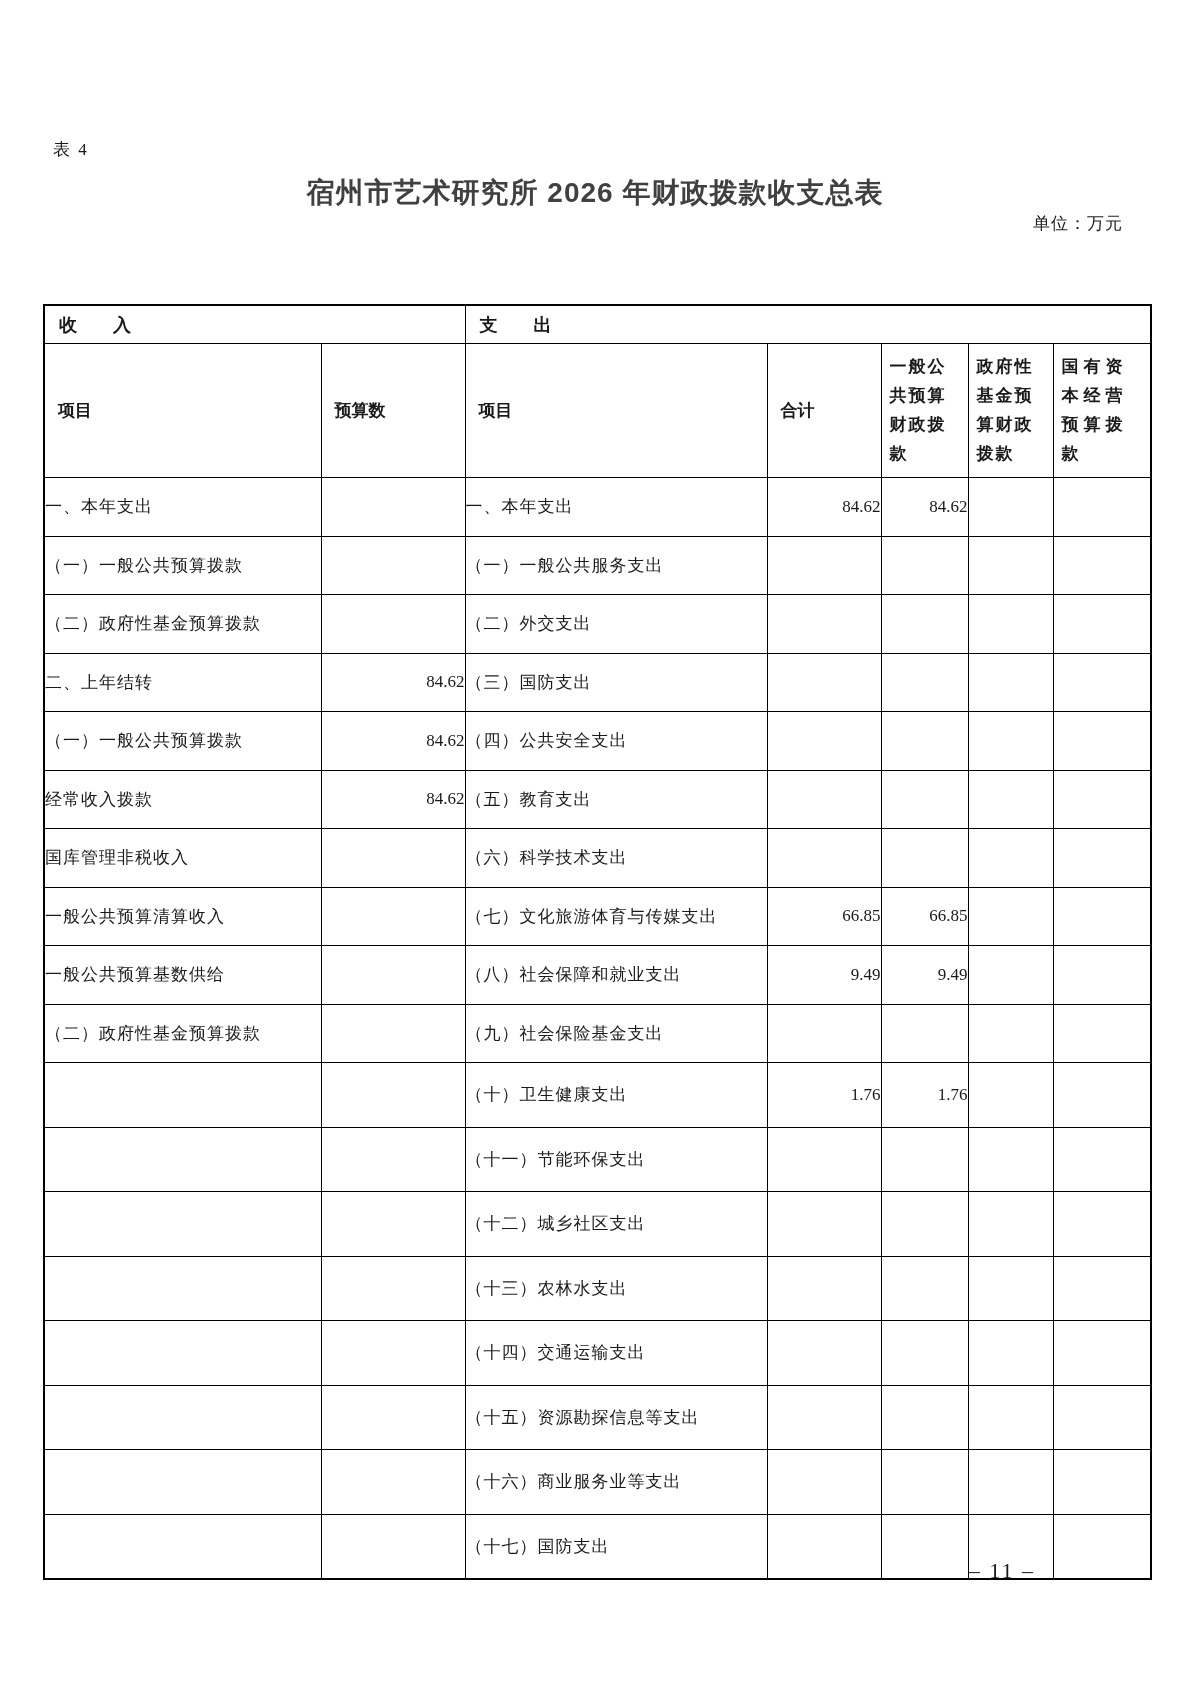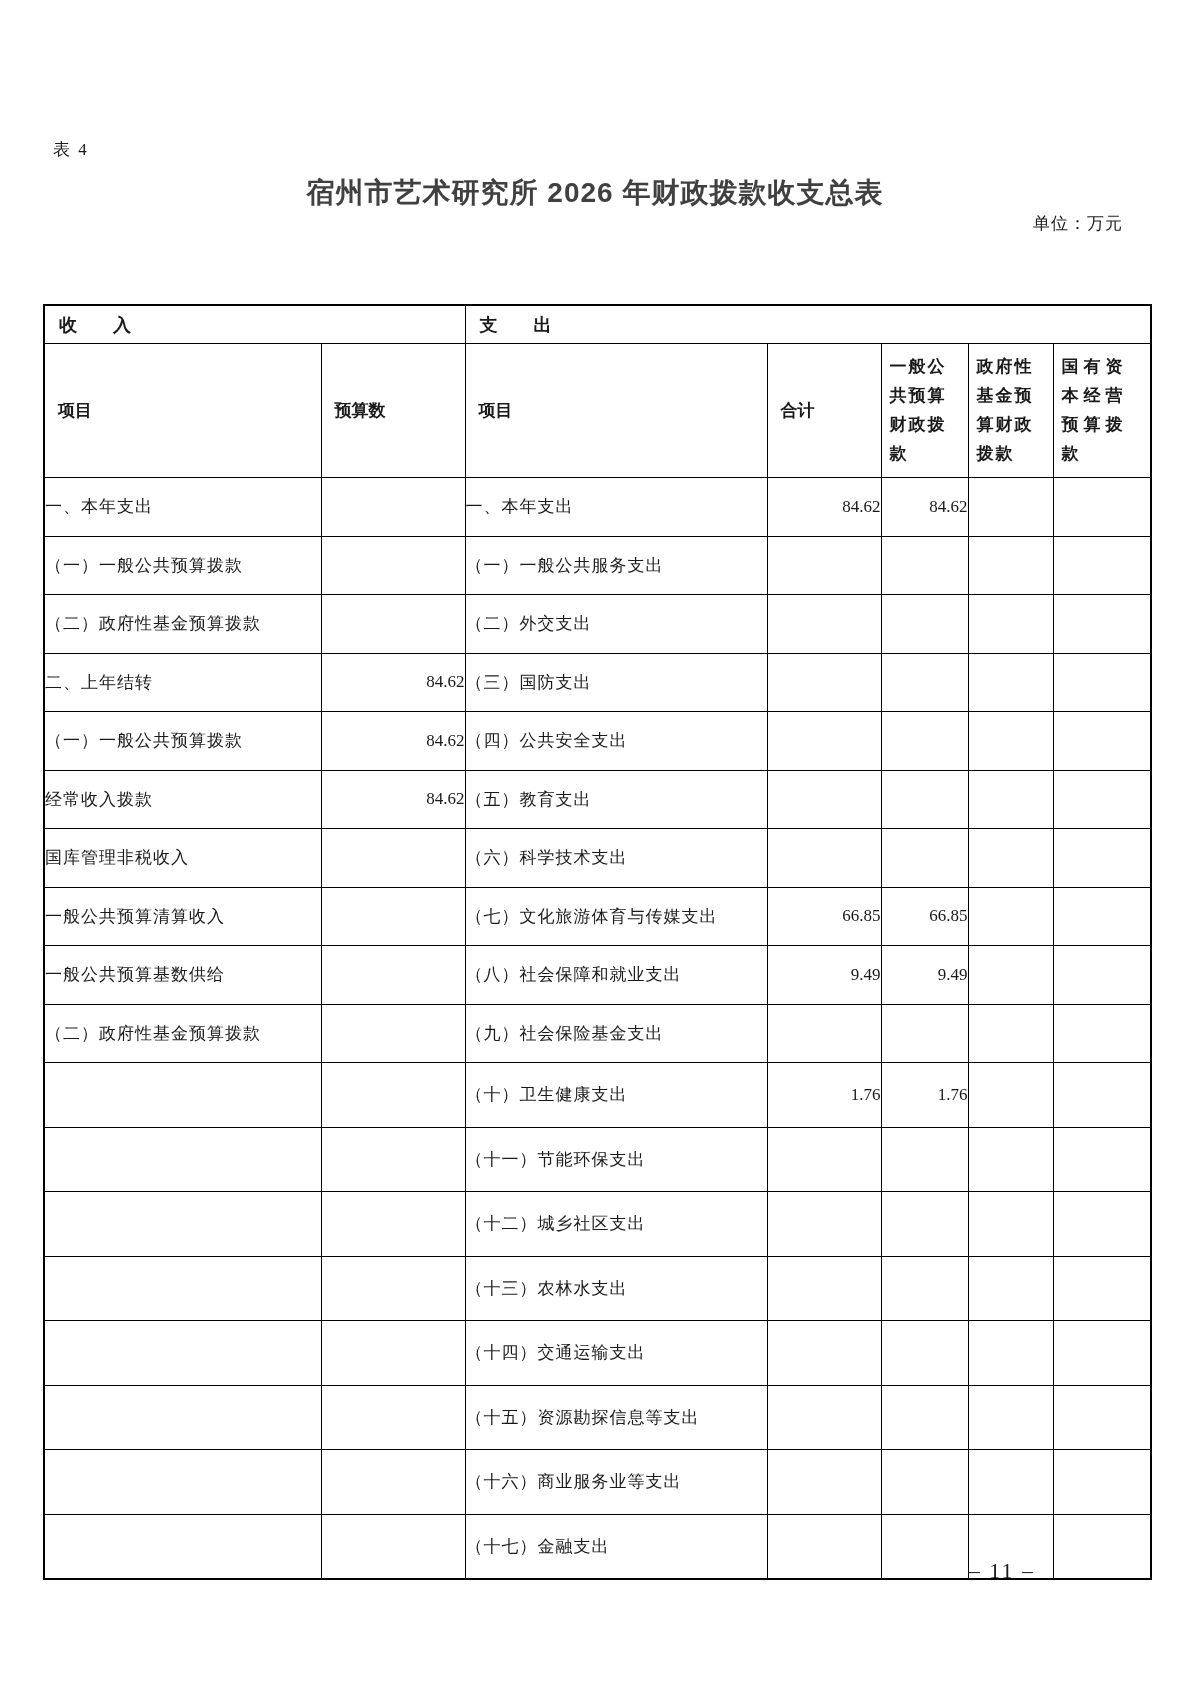--- a/index.html
+++ b/index.html
@@ -283,21 +283,21 @@
           <td class="num"></td>
           <td class="item">（十六）商业服务业等支出</td>
           <td class="num"></td>
           <td class="num"></td>
           <td class="num"></td>
           <td class="num"></td>
         </tr>
         <tr class="r-b">
           <td class="item"></td>
           <td class="num"></td>
-          <td class="item">（十七）金融支出</td>
+          <td class="item">（十七）国防支出</td>
           <td class="num"></td>
           <td class="num"></td>
           <td class="num"></td>
           <td class="num"></td>
         </tr>
       </tbody>
   </table>
 
   <div class="page-number">– 11 –</div>
 

